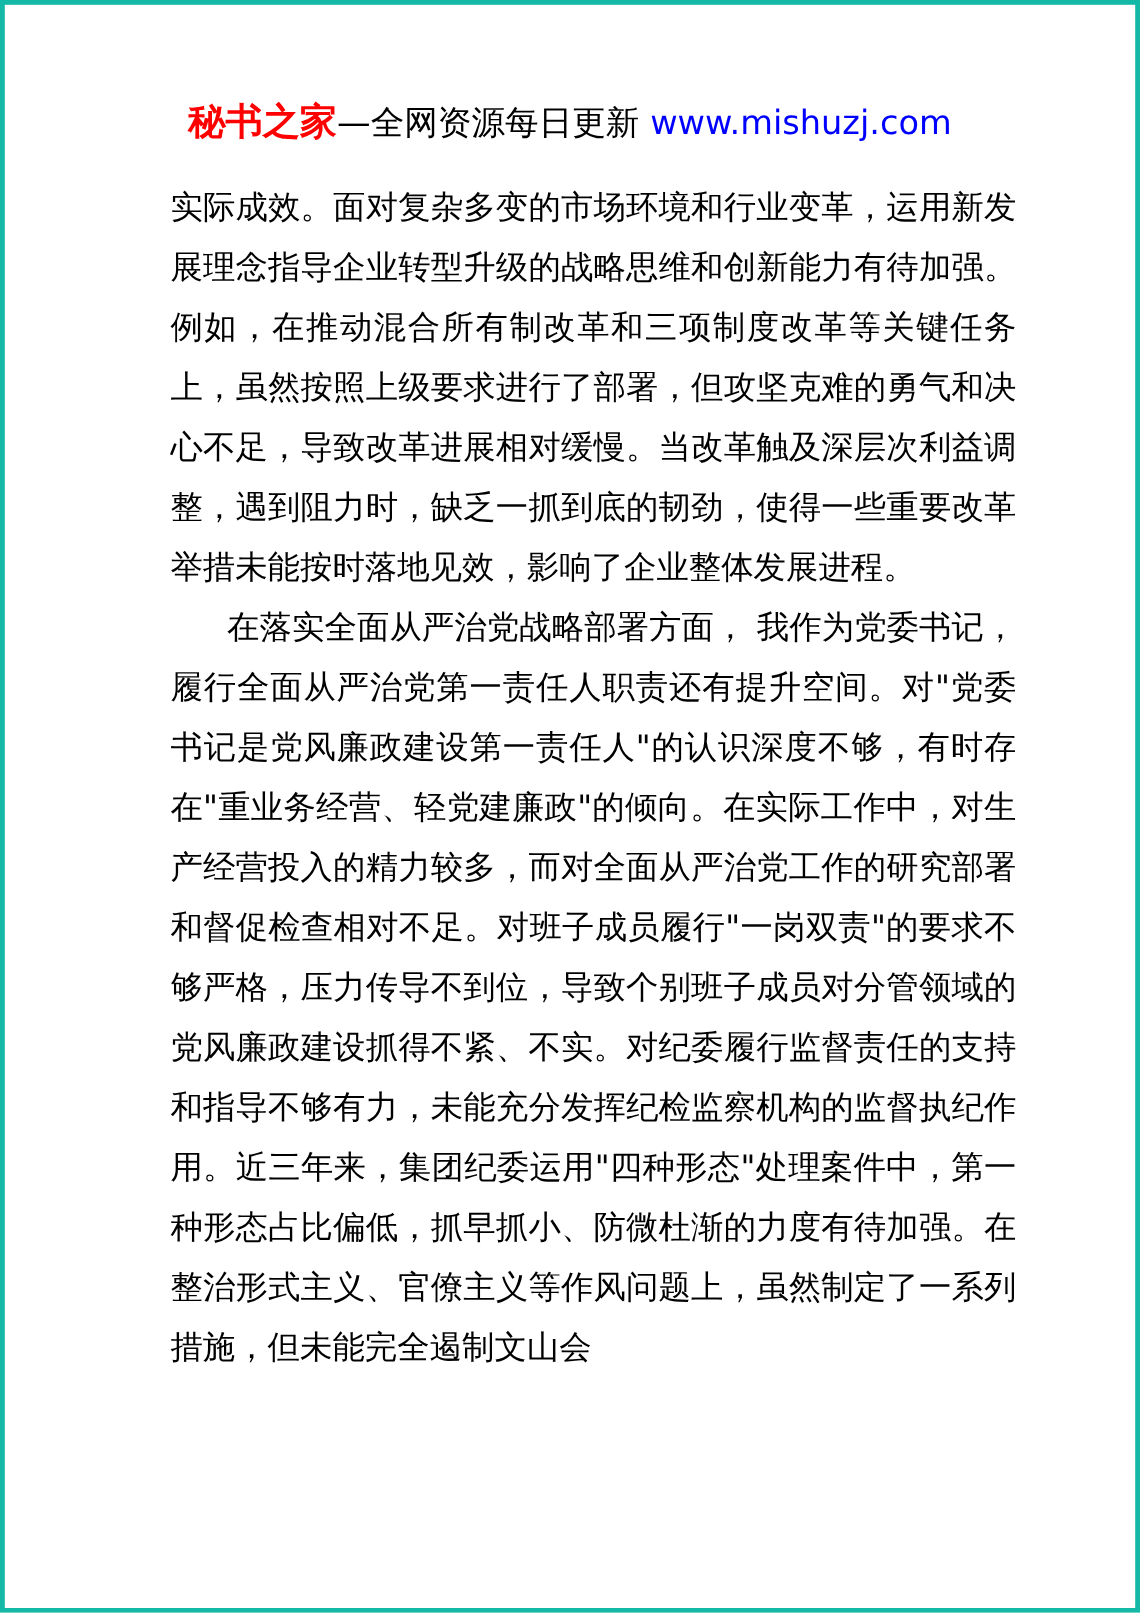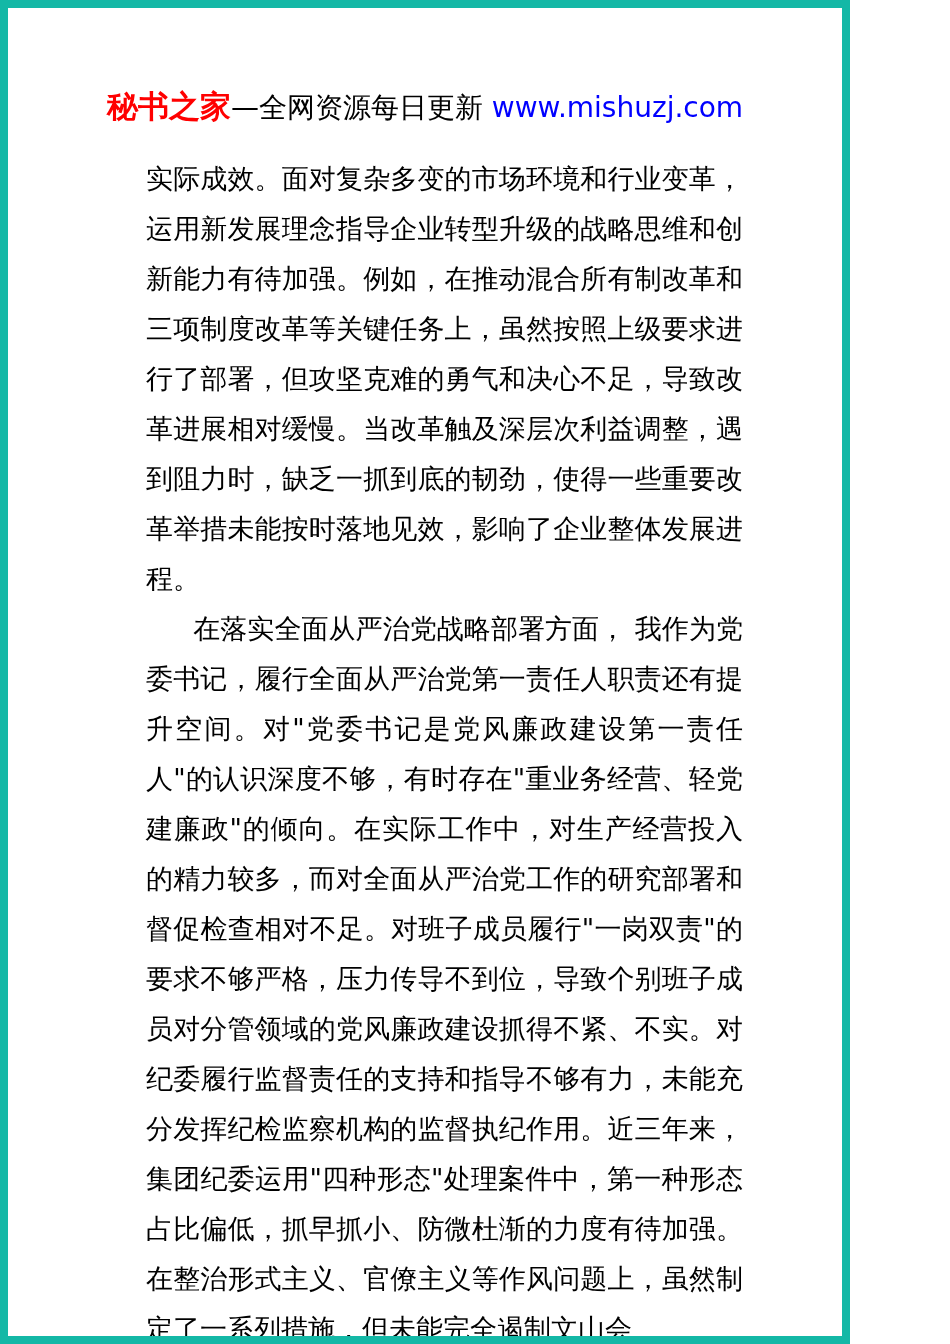--- a/index.html
+++ b/index.html
@@ -2,25 +2,25 @@
 <html><head>
 <meta charset="utf-8">
 <style>
   html, body {
     margin: 0;
     padding: 0;
     background: #ffffff;
   }
   .page {
     position: relative;
-    width: 850px;
+    width: 950px;
     height: 1344px;
     box-sizing: border-box;
     background: #ffffff;
-    border: 8px solid #14b8a6;
+    border: 4px solid #14b8a6;
     overflow: hidden;
     font-family: "DejaVu Sans", sans-serif;
   }
   .doc-header {
     margin-top: 78px;
     text-align: center;
     font-size: 28px;
     line-height: 40px;
     white-space: nowrap;
   }

